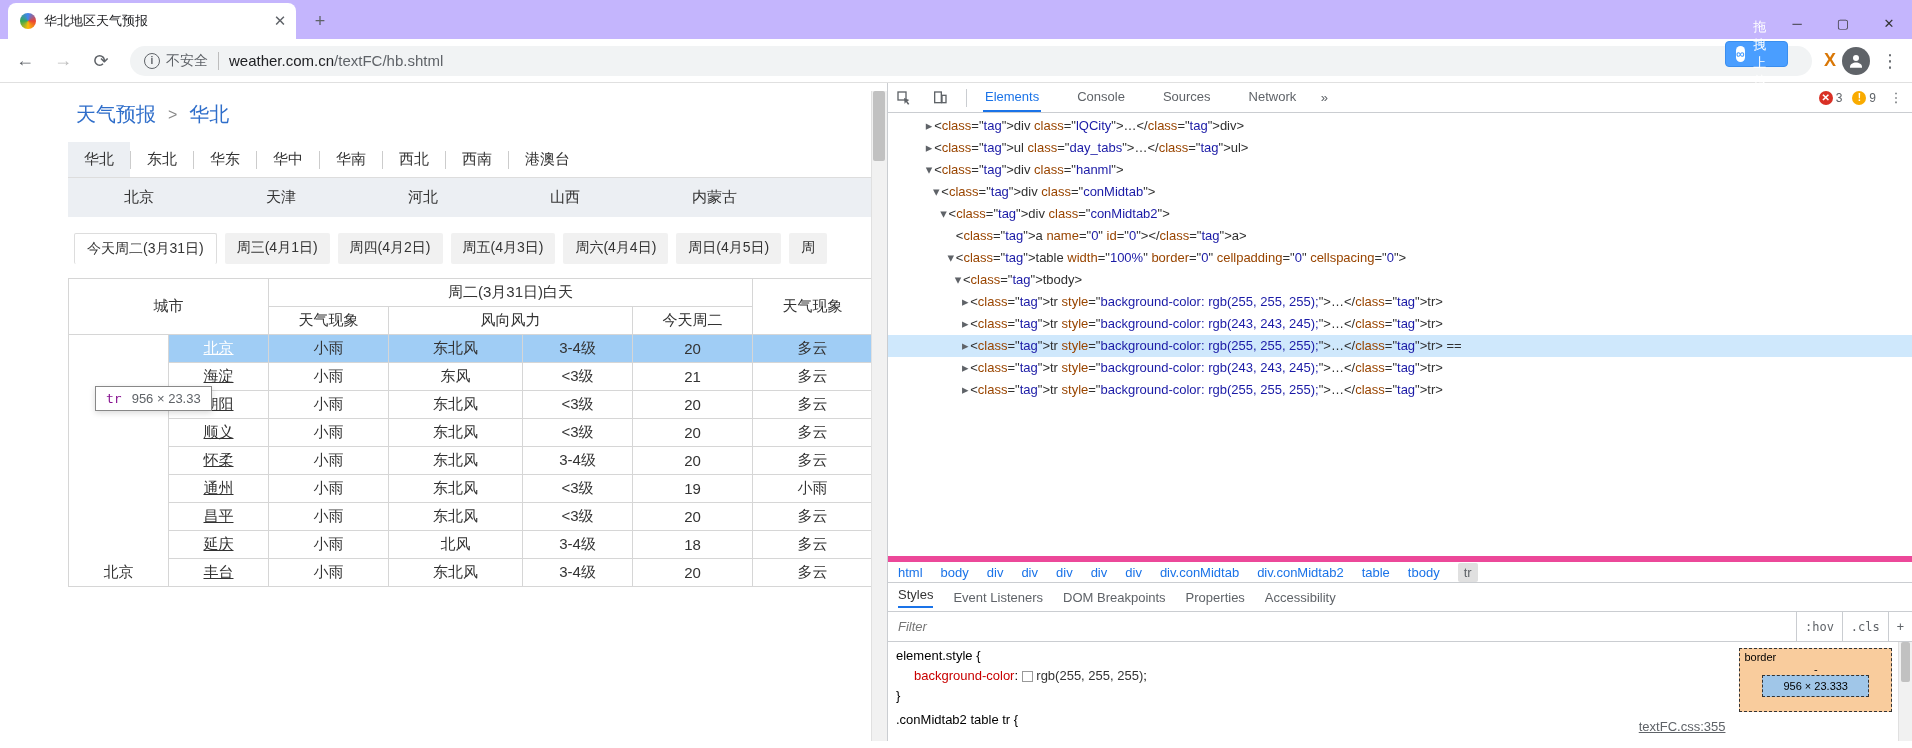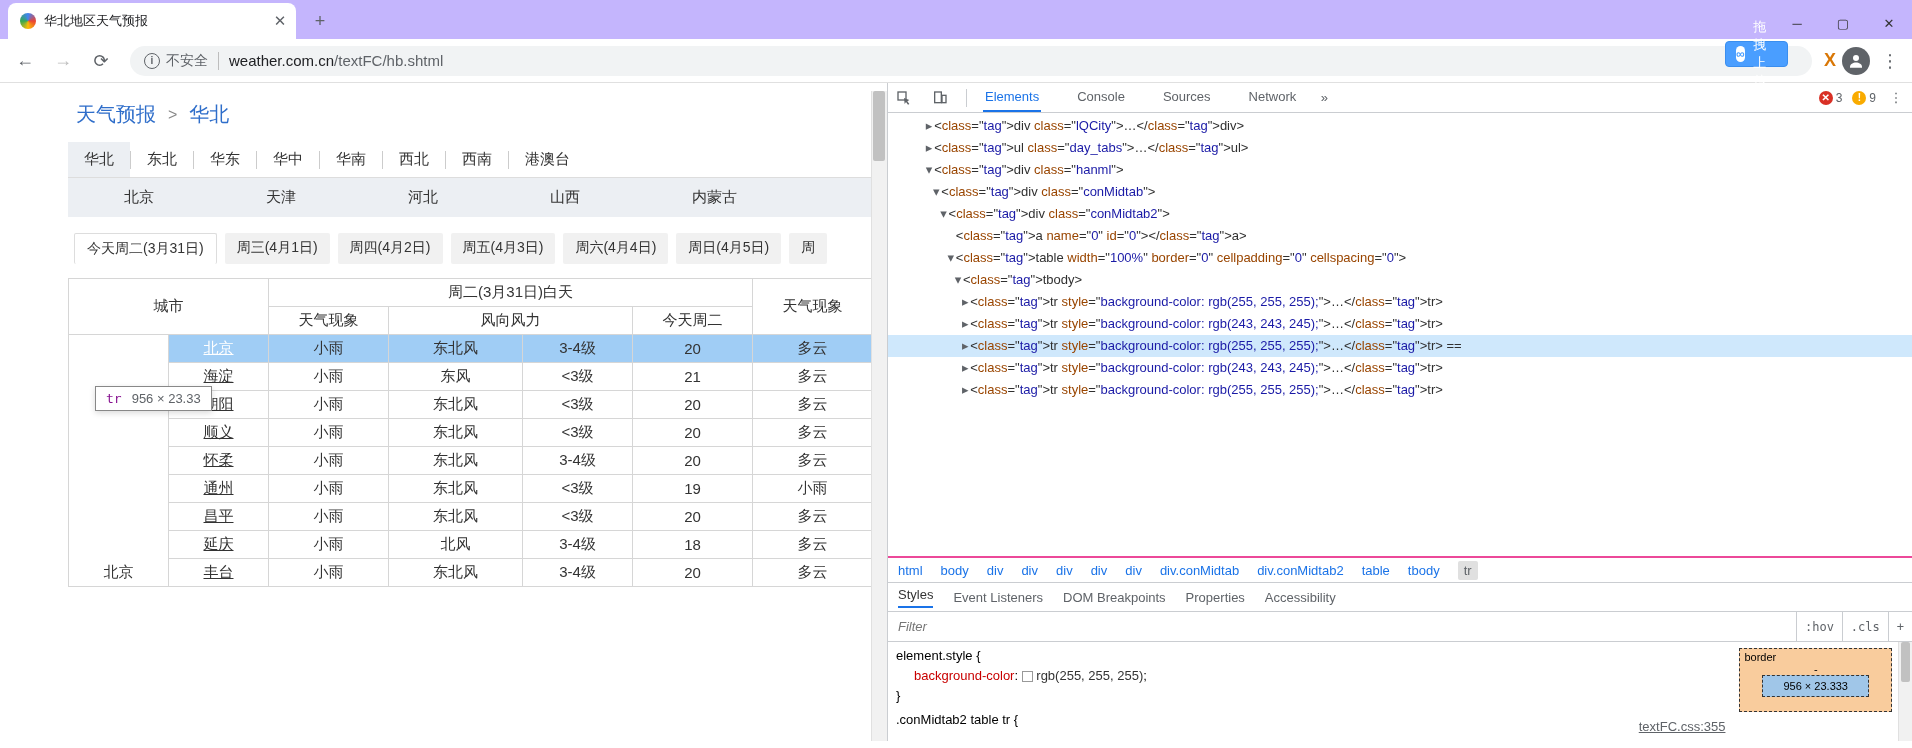--- a/index.html
+++ b/index.html
@@ -78,21 +78,21 @@
 .dt-err .yel { background: #f9ab00; }
 
 .elements-panel { flex: 1; overflow: hidden; font-family: Consolas, monospace; font-size: 13px; line-height: 22px; padding: 2px 0 4px 0; color: #303030; }
 .el-line { white-space: pre; padding-left: 0; }
 .el-sel { background: #cfe8fc; }
 .attr-n { color: #994500; }
 .attr-v { color: #1a1aa6; }
 .tok-d { color: #303030; }
 .tri { color: #5f6368; display: inline-block; width: 10px; text-align: center; }
 
-.bc-path { height: 26px; border-top: 2px solid #ec4899; display: flex; align-items: center; gap: 18px; padding: 0 10px; font-size: 13px; color: #5f6368; overflow: hidden; }
+.bc-path { height: 26px; border-top: 6px solid #ec4899; display: flex; align-items: center; gap: 18px; padding: 0 10px; font-size: 13px; color: #5f6368; overflow: hidden; }
 .bc-path span { cursor: pointer; }
 .bc-path .sel { color: #1a73e8; }
 .bc-path .last { background: #e0e0e0; padding: 2px 6px; border-radius: 2px; }
 
 .styles-header { height: 30px; border-top: 1px solid #cacdd1; border-bottom: 1px solid #cacdd1; display: flex; align-items: center; gap: 20px; padding: 0 10px; font-size: 13px; color: #5f6368; }
 .styles-header .active { color: #333; border-bottom: 2px solid #1a73e8; padding-bottom: 4px; }
 .styles-filter { height: 30px; border-bottom: 1px solid #cacdd1; display: flex; align-items: center; }
 .styles-filter input { flex: 1; border: none; outline: none; font-size: 13px; padding: 0 10px; color: #5f6368; font-style: italic; }
 .styles-filter .tog { padding: 0 8px; color: #5f6368; font-size: 12px; cursor: pointer; font-family: monospace; border-left: 1px solid #cacdd1; height: 100%; display: flex; align-items: center; }
 .styles-body { display: flex; }

